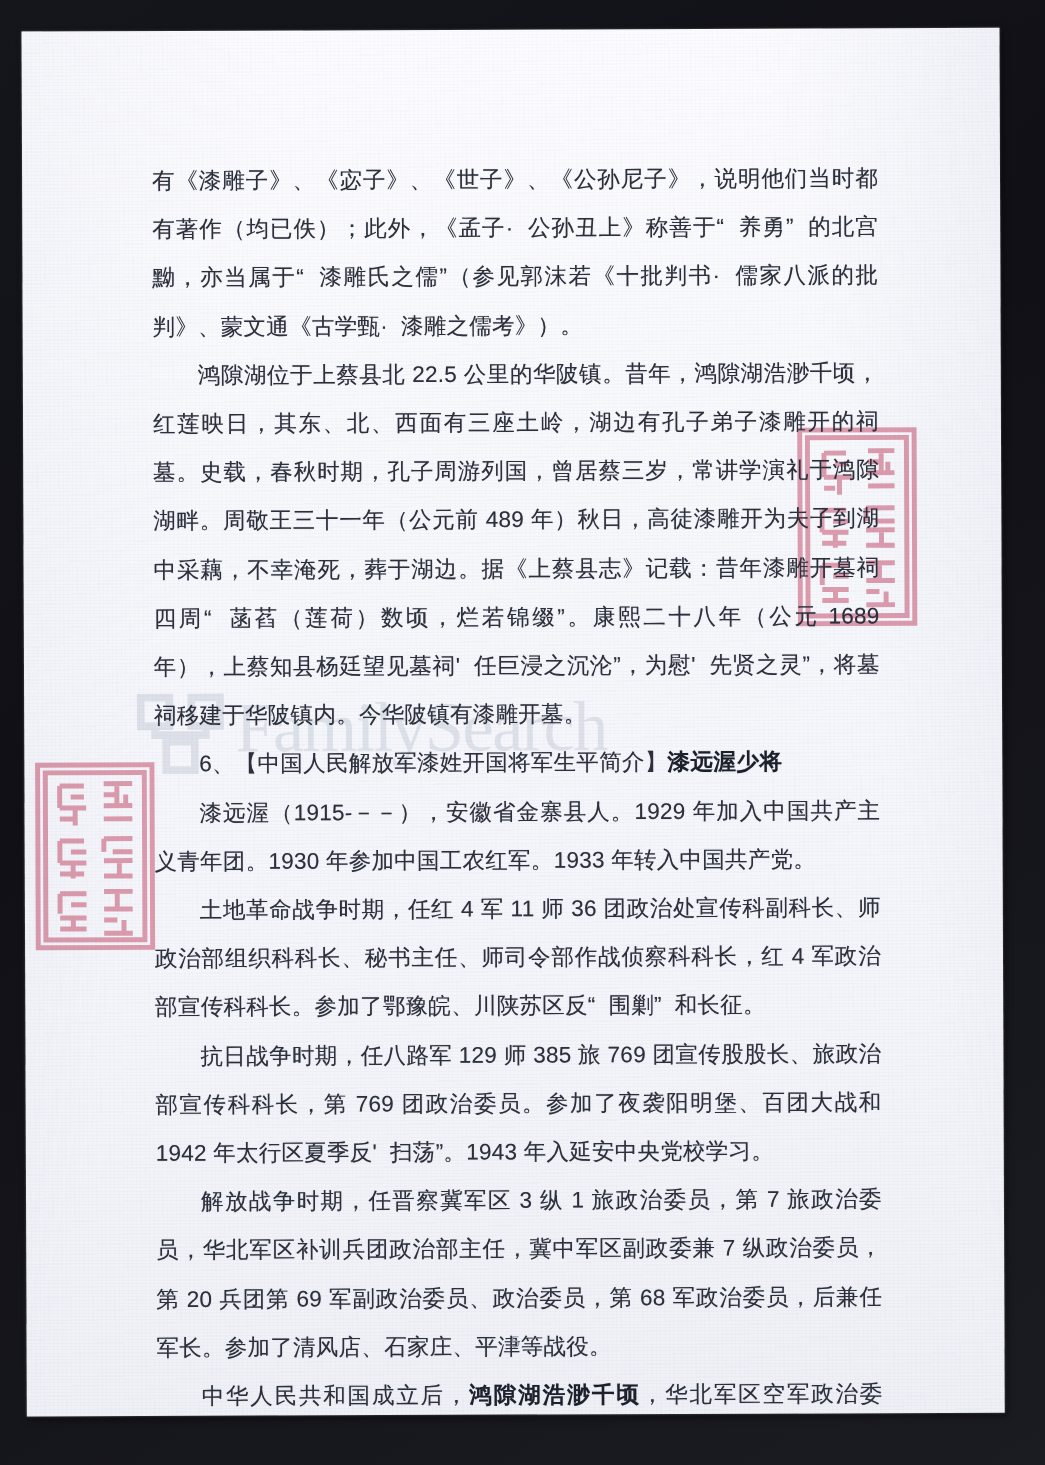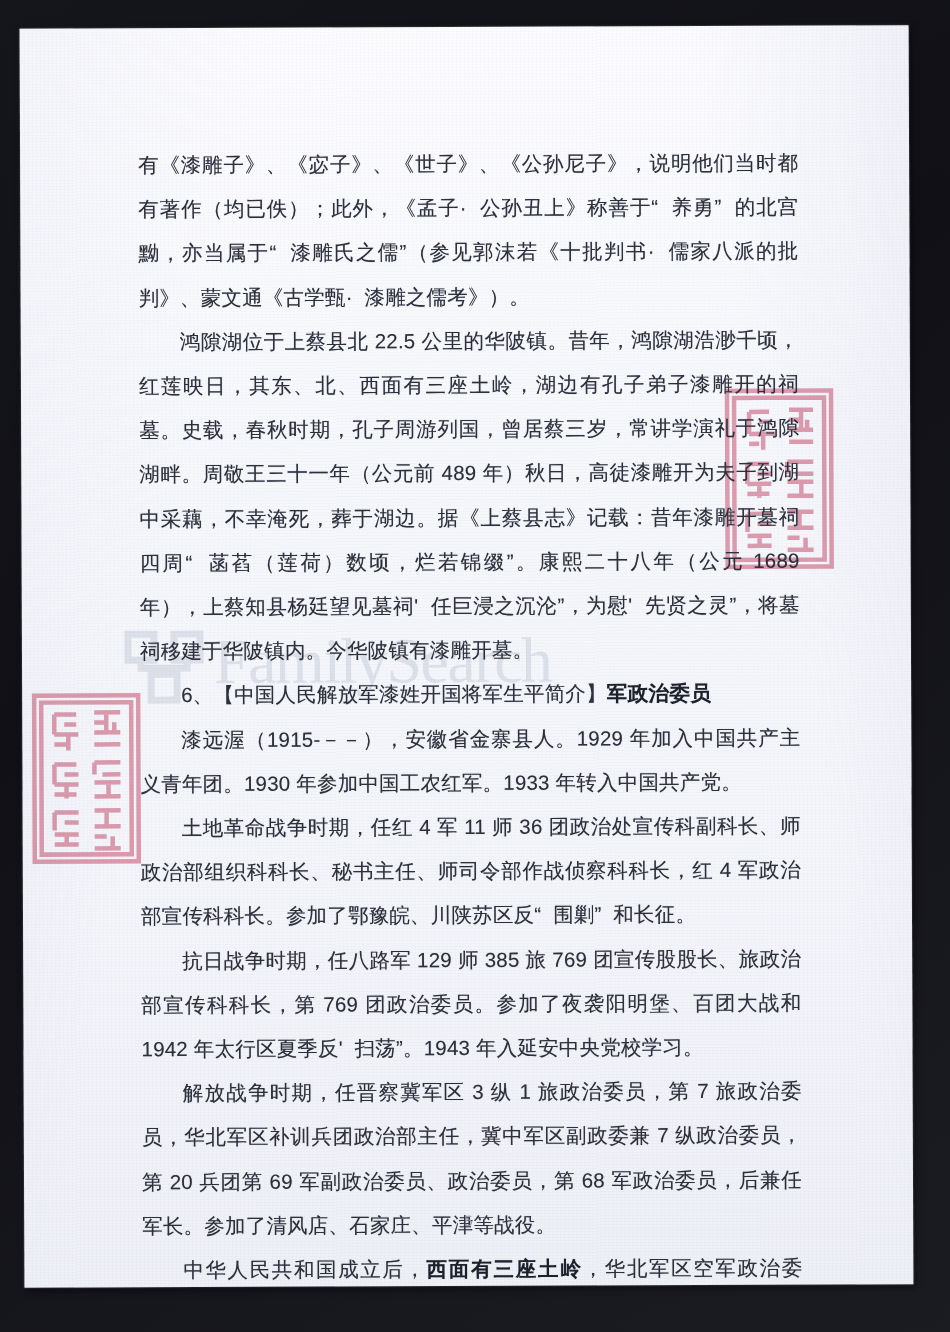--- a/index.html
+++ b/index.html
@@ -194,25 +194,25 @@
           <path d="M64 72 h26 M64 72 v12 M72 84 h18 M64 92 h26 M78 92 v14 M64 106 h26"></path>
           <path d="M24 122 h24 M24 122 v18 M34 132 h14 M24 144 h24 M24 154 h24 M36 144 v12"></path>
           <path d="M64 120 h26 M76 120 v14 M64 136 h26 M64 146 h12 M82 146 v10 M64 158 h26"></path>
         </g>
       </svg>
     </div>
 
     <div id="content">
       <p class="para">有《漆雕子》、《宓子》、《世子》、《公孙尼子》，说明他们当时都有著作（均已佚）；此外，《孟子·  公孙丑上》称善于“  养勇”  的北宫黝，亦当属于“  漆雕氏之儒”（参见郭沫若《十批判书·  儒家八派的批判》、蒙文通《古学甄·  漆雕之儒考》）。</p>
       <p class="para indent">鸿隙湖位于上蔡县北 22.5 公里的华陂镇。昔年，鸿隙湖浩渺千顷，红莲映日，其东、北、西面有三座土岭，湖边有孔子弟子漆雕开的祠墓。史载，春秋时期，孔子周游列国，曾居蔡三岁，常讲学演礼于鸿隙湖畔。周敬王三十一年（公元前 489 年）秋日，高徒漆雕开为夫子到湖中采藕，不幸淹死，葬于湖边。据《上蔡县志》记载：昔年漆雕开墓祠四周“  菡萏（莲荷）数顷，烂若锦缀”。康熙二十八年（公元 1689 年），上蔡知县杨廷望见墓祠'  任巨浸之沉沦”，为慰'  先贤之灵”，将墓祠移建于华陂镇内。今华陂镇有漆雕开墓。</p>
-      <p class="para heading indent">6、【中国人民解放军漆姓开国将军生平简介】<b class="bold">军政治委员</b></p>
+      <p class="para heading indent">6、【中国人民解放军漆姓开国将军生平简介】<b class="bold">漆远渥少将</b></p>
       <p class="para indent">漆远渥（1915-－－），安徽省金寨县人。1929 年加入中国共产主义青年团。1930 年参加中国工农红军。1933 年转入中国共产党。</p>
       <p class="para indent">土地革命战争时期，任红 4 军 11 师 36 团政治处宣传科副科长、师政治部组织科科长、秘书主任、师司令部作战侦察科科长，红 4 军政治部宣传科科长。参加了鄂豫皖、川陕苏区反“  围剿”  和长征。</p>
       <p class="para indent">抗日战争时期，任八路军 129 师 385 旅 769 团宣传股股长、旅政治部宣传科科长，第 769 团政治委员。参加了夜袭阳明堡、百团大战和 1942 年太行区夏季反'  扫荡”。1943 年入延安中央党校学习。</p>
       <p class="para indent">解放战争时期，任晋察冀军区 3 纵 1 旅政治委员，第 7 旅政治委员，华北军区补训兵团政治部主任，冀中军区副政委兼 7 纵政治委员，第 20 兵团第 69 军副政治委员、政治委员，第 68 军政治委员，后兼任军长。参加了清风店、石家庄、平津等战役。</p>
-      <p class="para indent">中华人民共和国成立后，<b class="bold">西面有三座土岭</b>，华北军区空军政治委员。1951 年参加抗美援朝作战，任中国人民志愿军后勤部政治</p>
+      <p class="para indent">中华人民共和国成立后，<b class="bold">鸿隙湖浩渺千顷</b>，华北军区空军政治委员。1951 年参加抗美援朝作战，任中国人民志愿军后勤部政治</p>
     </div>
 
     <div id="folio">5</div>
 
     <div id="grain"></div>
   </div>
 </div>
 
 </body></html>

